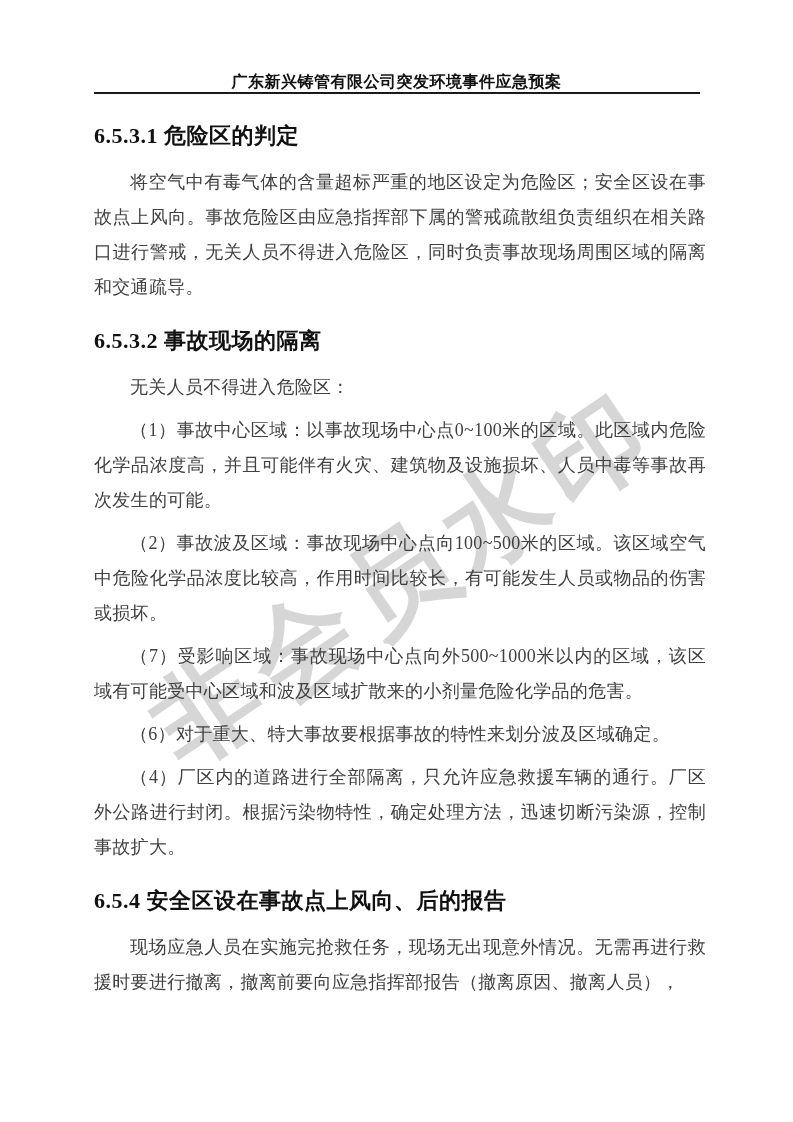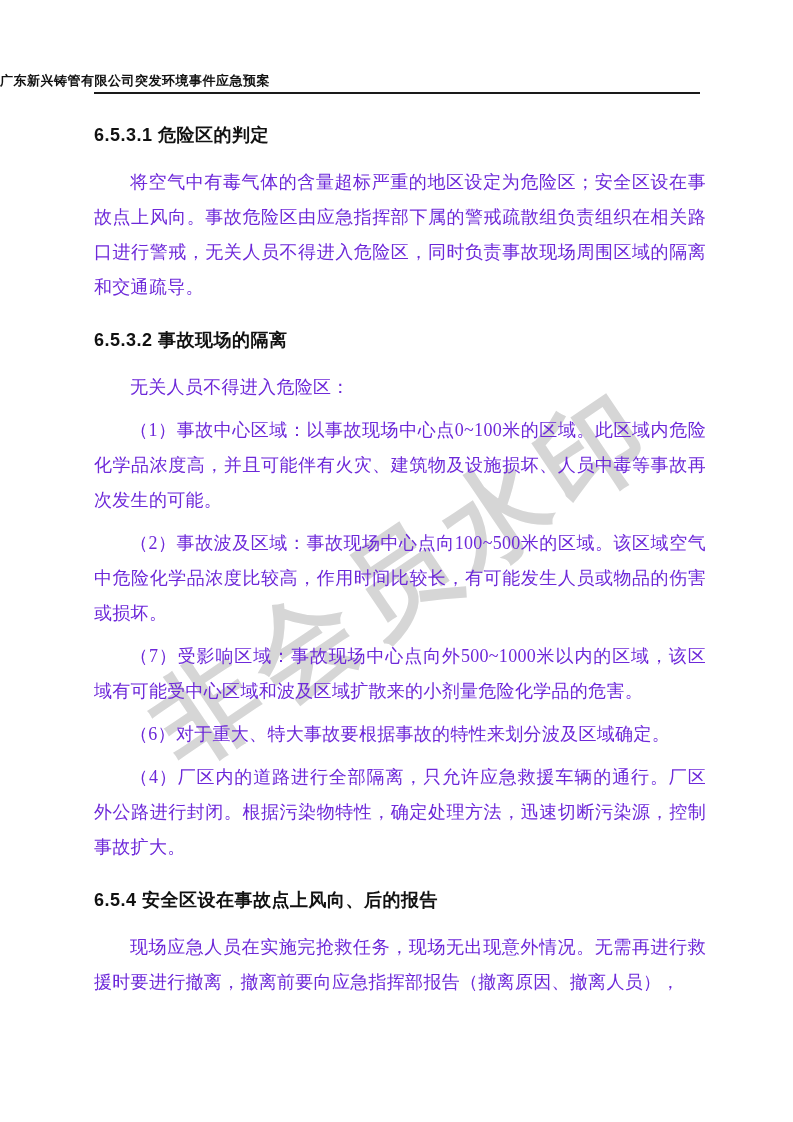--- a/index.html
+++ b/index.html
@@ -26,21 +26,22 @@
     color: #d6d6d6;
     z-index: 0;
     user-select: none;
   }
   
   .header-title {
     position: absolute;
     top: 72px;
     left: 0;
     right: 0;
-    font-size: 13px;
+    text-align: center;
+    font-size: 16px;
     font-weight: bold;
     letter-spacing: 0.5px;
     color: #111111;
     z-index: 1;
   }
   .header-rule {
     position: absolute;
     top: 92px;
     left: 94px;
     width: 606px;
@@ -50,36 +51,36 @@
   }
   
   .content {
     position: absolute;
     top: 100px;
     left: 94px;
     width: 612px;
     z-index: 1;
   }
   .section-heading {
-    font-family: Liberation Sans, sans-serif;
-    font-size: 18px;
+    font-family: Liberation Serif, serif;
+    font-size: 22px;
     font-weight: bold;
     line-height: 35px;
     margin: 18px 0 12px 0;
     color: #111111;
     letter-spacing: 0.5px;
   }
   .body-para {
     font-size: 18px;
     line-height: 35px;
     margin: 8px 0;
     text-align: justify;
     text-indent: 2em;
     letter-spacing: 0.3px;
-    color: #6d28d9;
+    color: #404040;
   }
   
   .footer-page-number {
     position: absolute;
     top: 1028px;
     left: 0;
     right: 0;
     text-align: center;
     font-size: 13px;
     color: #222222;

